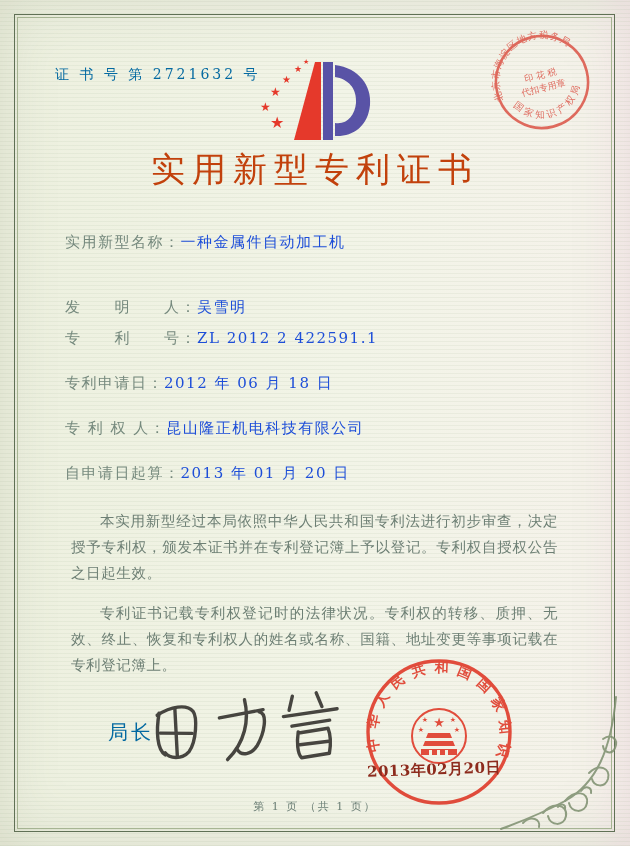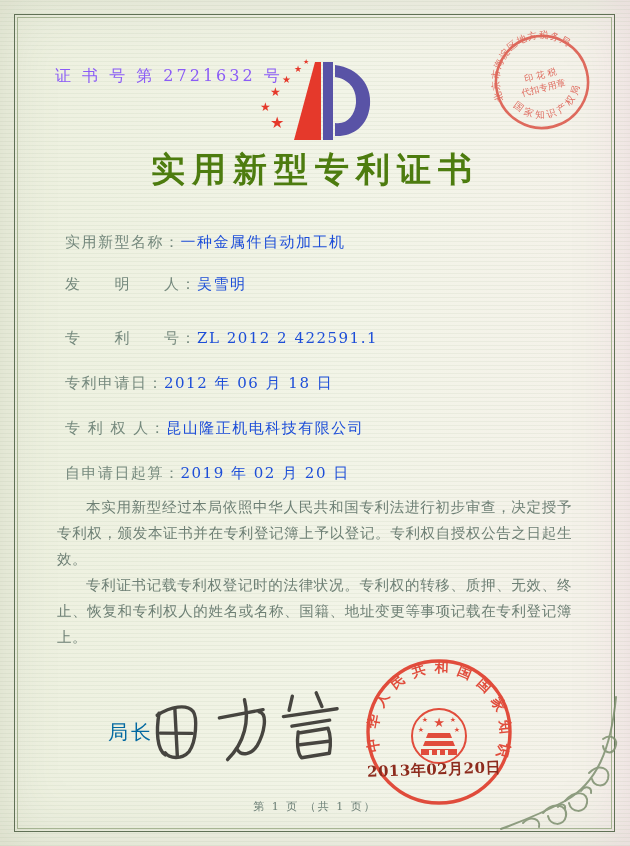--- a/index.html
+++ b/index.html
@@ -15,37 +15,37 @@
       repeating-linear-gradient(0deg, rgba(170,188,158,.14) 0 1px, rgba(0,0,0,0) 1px 4px),
       linear-gradient(90deg,#edf0df 0,#f2f4e7 55%,#f5f2ea 93%,#fbeff0 100%);
   }
   .vignette{position:absolute;inset:0;box-shadow:inset 0 0 60px rgba(120,130,100,.18);pointer-events:none;}
   
   .frame{position:absolute;left:14px;top:14px;right:15px;bottom:14px;border:1.5px solid #5f7055;}
   .frame-inner{position:absolute;inset:2px;border:1px solid #a9b896;}
 
   .cert-no{
     position:absolute;left:55px;top:66px;
-    font-size:16px;letter-spacing:3px;color:#8b5cf6;white-space:nowrap;
+    font-size:14px;letter-spacing:3px;color:#0369a1;white-space:nowrap;
   }
   .logo{position:absolute;left:258px;top:56px;}
   .title{
     position:absolute;left:0;top:147px;width:100%;text-align:center;
-    font-size:34px;font-weight:700;letter-spacing:7px;color:#4d7c0f;
+    font-size:34px;font-weight:400;letter-spacing:7px;color:#c2410c;
   }
   .fields{position:absolute;left:65px;top:0;width:520px;}
   .field-row{position:absolute;left:0;white-space:nowrap;font-size:15px;letter-spacing:1.5px;color:#75897d;}
   .field-row .val{color:#1d4ed8;}
-  .row0{top:233px;} .row1{top:275px;} .row2{top:329px;} .row3{top:374px;} .row4{top:419px;} .row5{top:464px;}
+  .row0{top:233px;} .row1{top:298px;} .row2{top:329px;} .row3{top:374px;} .row4{top:419px;} .row5{top:464px;}
 
   .paras{
     position:absolute;left:57px;top:494px;width:515px;
     font-size:14.5px;line-height:26px;letter-spacing:.6px;color:#6d7f74;text-align:justify;
   }
-  .paras p{margin:0;text-indent:2em;}
+  .paras p{margin:14px;text-indent:2em;}
 
   .sig-label{
     position:absolute;left:108px;top:719px;font-size:20px;letter-spacing:3px;color:#0369a1;
   }
   .sig-svg{position:absolute;left:142px;top:686px;transform:rotate(-3deg);}
 
   .seal-svg{position:absolute;left:363px;top:656px;opacity:.93;}
   .seal-date{
     position:absolute;left:367px;top:760px;width:160px;
     font-size:15px;font-weight:bold;color:#8d2b1d;letter-spacing:.5px;
@@ -116,21 +116,21 @@
   <text x="52" y="48" text-anchor="middle" font-size="9" fill="#dd5f52">印 花 税</text>
   <text x="52" y="61" text-anchor="middle" font-size="9" fill="#dd5f52">代扣专用章</text>
 </svg>
 
 <div class="fields">
   <div class="field-row row0"><span>实用新型名称：</span><span class="val">一种金属件自动加工机</span></div>
   <div class="field-row row1"><span>发　　明　　人：</span><span class="val">吴雪明</span></div>
   <div class="field-row row2"><span>专　　利　　号：</span><span class="val">ZL 2012 2 422591.1</span></div>
   <div class="field-row row3"><span>专利申请日：</span><span class="val">2012 年 06 月 18 日</span></div>
   <div class="field-row row4"><span>专 利 权 人：</span><span class="val">昆山隆正机电科技有限公司</span></div>
-  <div class="field-row row5"><span>自申请日起算：</span><span class="val">2019 年 02 月 20 日</span></div>
+  <div class="field-row row5"><span>自申请日起算：</span><span class="val">2013 年 01 月 20 日</span></div>
 </div>
 
 <div class="paras">
   <p>本实用新型经过本局依照中华人民共和国专利法进行初步审查，决定授予专利权，颁发本证书并在专利登记簿上予以登记。专利权自授权公告之日起生效。</p>
   <p>专利证书记载专利权登记时的法律状况。专利权的转移、质押、无效、终止、恢复和专利权人的姓名或名称、国籍、地址变更等事项记载在专利登记簿上。</p>
 </div>
 
 <div class="sig-label">局长</div>
 <svg class="sig-svg" width="230" height="85" viewBox="0 0 230 85">
   <g stroke="#2f2d29" stroke-width="3.4" fill="none" stroke-linecap="round" stroke-linejoin="round" opacity=".88">

